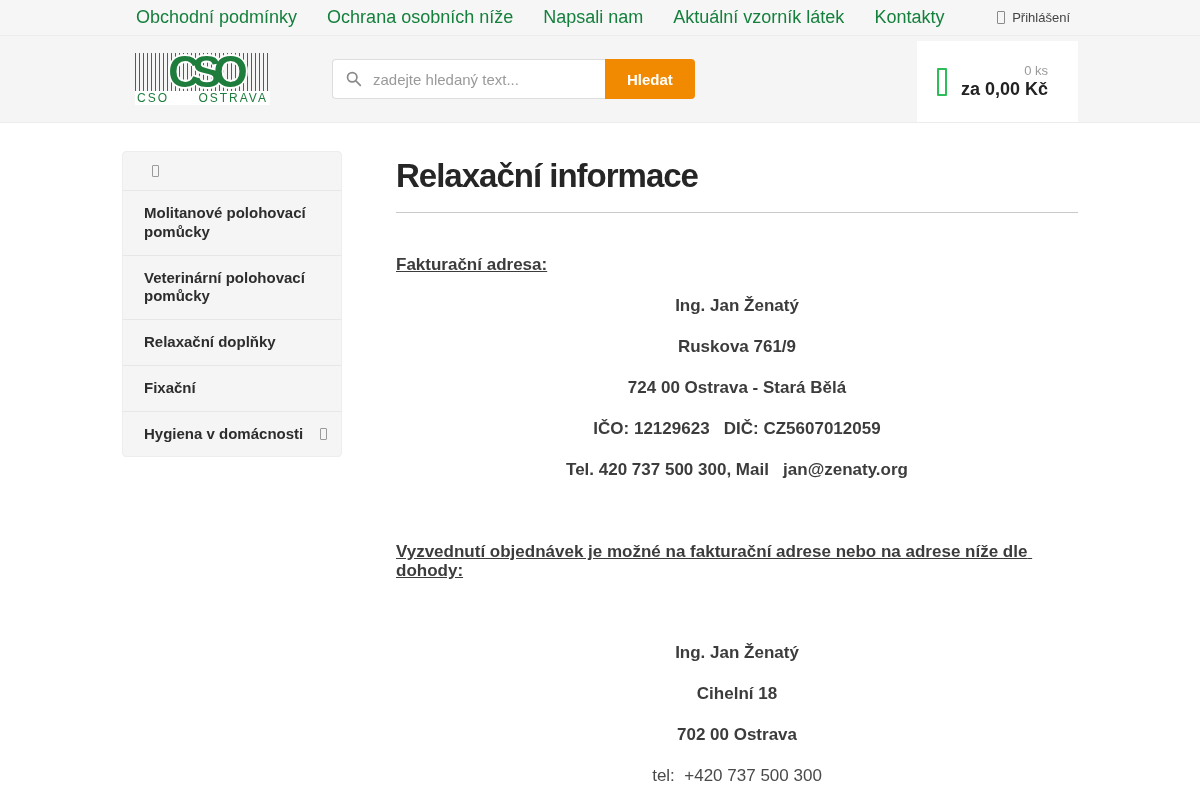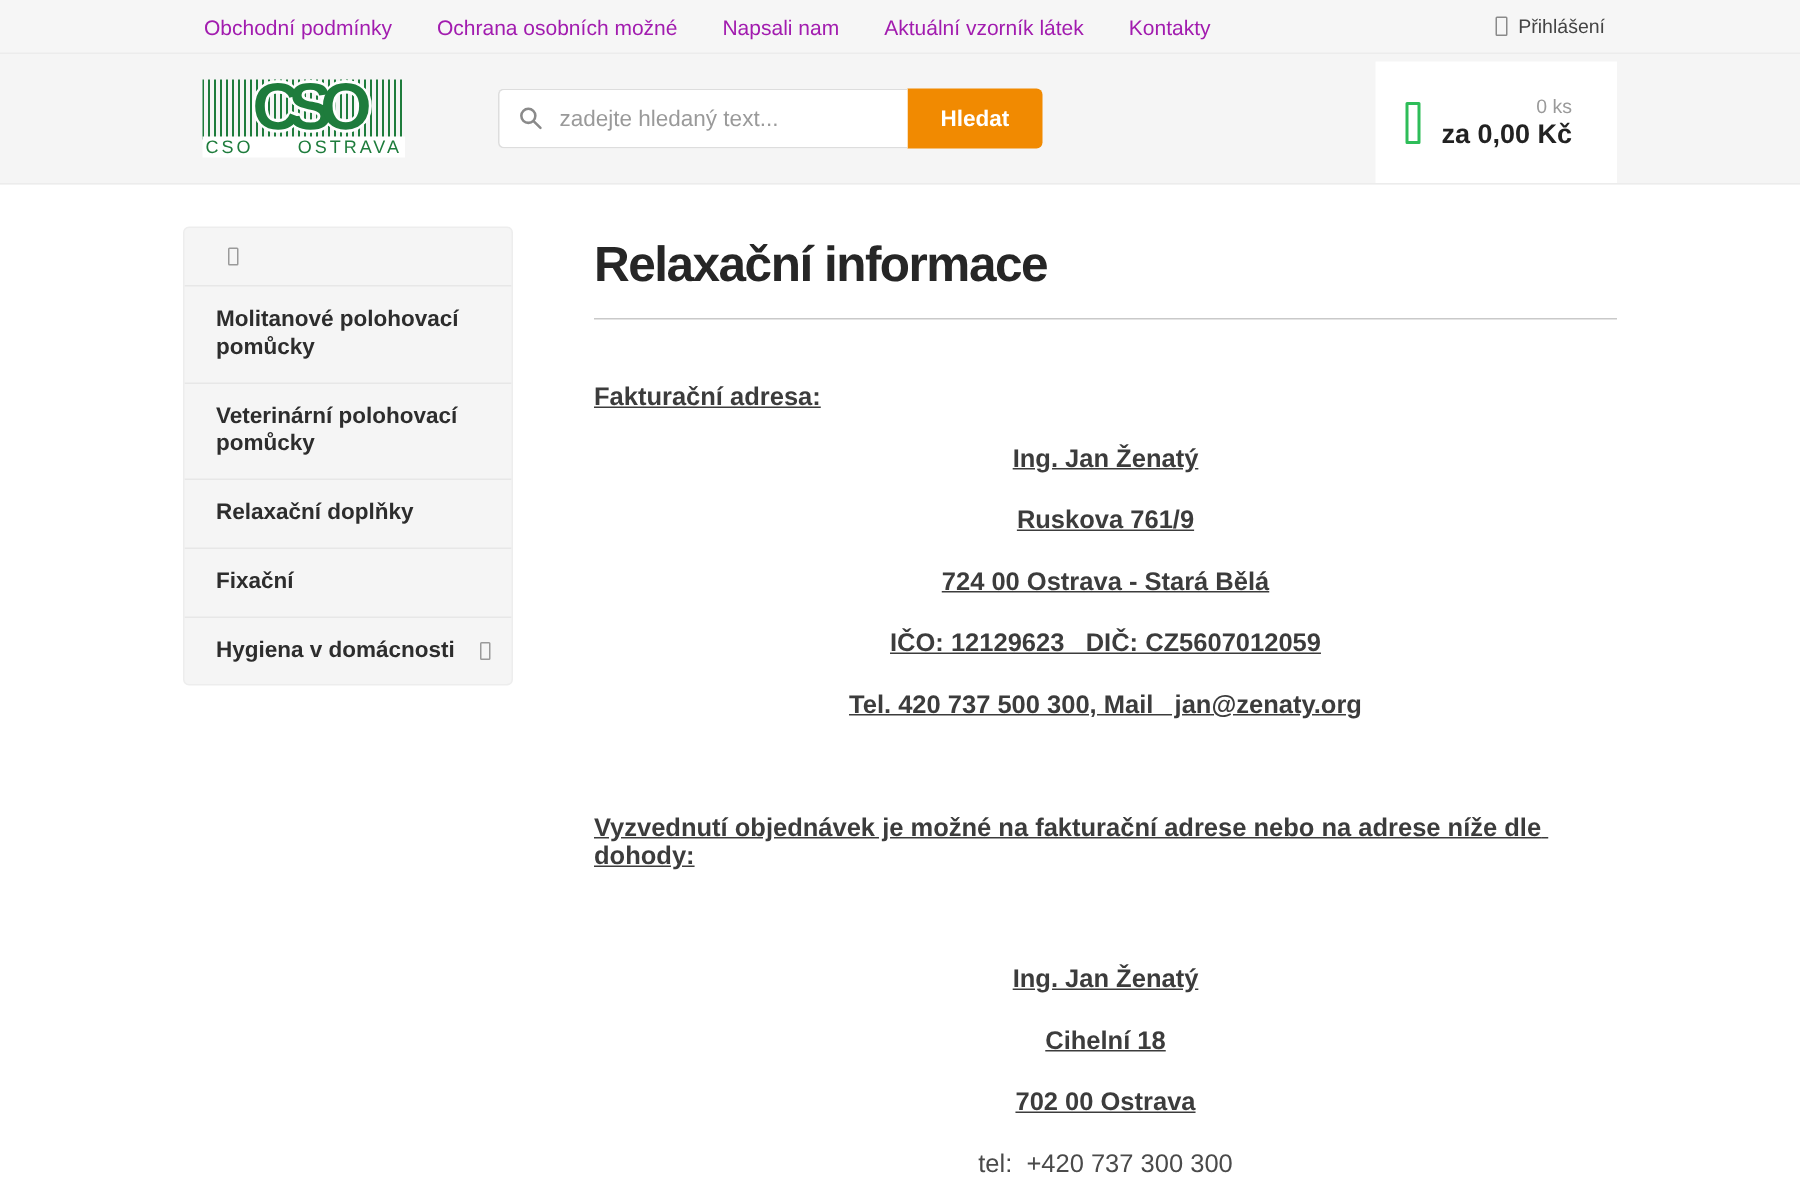--- a/index.html
+++ b/index.html
@@ -9,21 +9,21 @@
     background:#ffffff;
     font-family:"Liberation Sans", sans-serif;
     color:#3c3c3c;
   }
   .container { width:956px; margin:0 auto; }
 
   
   .topbar { height:36px; background:#f6f6f6; border-bottom:1px solid #ececec; }
   .topbar-inner { display:flex; align-items:center; justify-content:space-between; height:100%; }
   .topnav { display:flex; gap:30px; padding-left:14px; }
-  .topnav a { font-size:14px; color:#a21caf; text-decoration:none; cursor:pointer; }
+  .topnav a { font-size:18px; color:#15803d; text-decoration:none; cursor:pointer; }
   .login { display:flex; align-items:center; gap:7px; font-size:13px; color:#444; cursor:pointer; padding-right:8px; }
   .box-glyph { display:inline-block; width:8px; height:13px; border:1px solid #8a8a8a; border-radius:1px; }
 
   
   .header { height:87px; background:#f5f5f5; border-bottom:1px solid #ececec; }
   .header-inner { display:flex; align-items:center; height:100%; position:relative;gap:32px; }
 
   .logo { margin-left:13px; width:135px; height:52px; position:relative; cursor:pointer; flex:0 0 auto; }
   .logo-stripes {
     position:absolute; left:0; top:0; right:0; height:40px;
@@ -78,35 +78,35 @@
     font-size:15px; font-weight:bold; color:#2d2d2d; line-height:1.25; cursor:pointer;
   }
   .side-item:last-child { border-bottom:none; }
   .side-item .box-glyph { flex:0 0 auto; margin-left:8px; border-color:#9a9a9a; width:7px; height:12px; }
 
   
   .main { margin-left:54px; width:682px; }
   .main h1 { margin:6px 0 0; font-size:33px; font-weight:bold; color:#262626; letter-spacing:-1px; }
   .main hr { border:none; border-top:1px solid #c9c9c9; margin:17px 0 0; }
   .main p { margin:22px 0; font-size:17px; line-height:19px; white-space:pre-wrap; }
-  .b { font-weight:bold; color:#3c3c3c;text-decoration:underline; }
+  .b { font-weight:bold; color:#3c3c3c; }
   .u { text-decoration:underline; }
   .c { text-align:center; }
   .first { margin-top:42px !important; }
   .tel { font-size:15px; color:#4a4a4a; }
   .sp { height:19px; }
 </style>
 </head>
 <body>
 
 <div class="topbar">
   <div class="container topbar-inner">
     <nav class="topnav">
       <a>Obchodní podmínky</a>
-      <a>Ochrana osobních možné</a>
+      <a>Ochrana osobních níže</a>
       <a>Napsali nam</a>
       <a>Aktuální vzorník látek</a>
       <a>Kontakty</a>
     </nav>
     <div class="login">
       <span class="box-glyph"></span>
       <span>Přihlášení</span>
     </div>
   </div>
 </div>
@@ -184,17 +184,17 @@
 
     <p class="sp"></p>
 
     <p class="b u">Vyzvednutí objednávek je možné na fakturační adrese nebo na adrese níže dle dohody:</p>
 
     <p class="sp"></p>
 
     <p class="b c">Ing. Jan Ženatý</p>
     <p class="b c">Cihelní 18</p>
     <p class="b c">702 00 Ostrava</p>
-    <p class="c tel">tel:  +420 737 300 300</p>
+    <p class="c tel">tel:  +420 737 500 300</p>
 
   </main>
 
 </div>
 
 </body></html>

